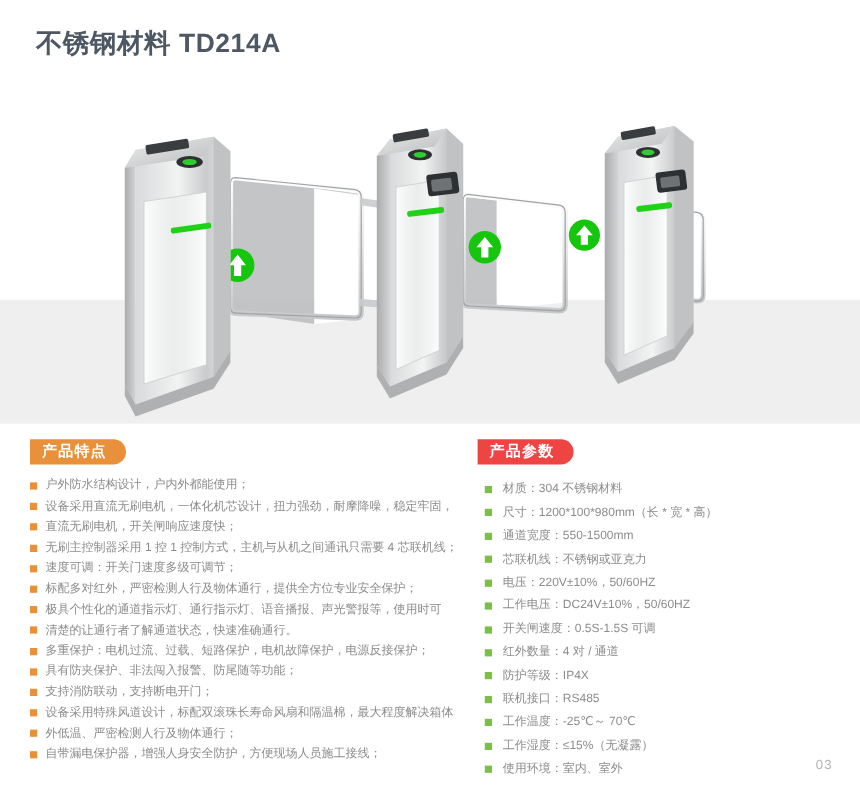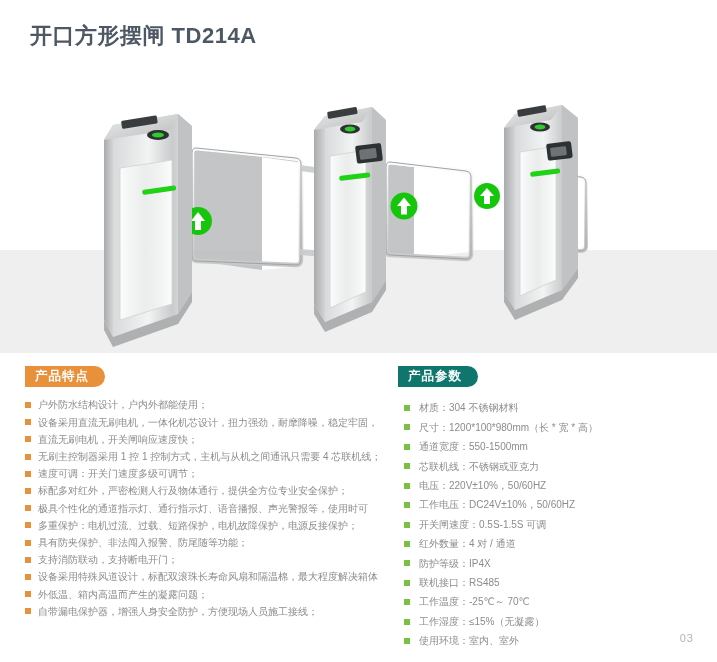--- a/index.html
+++ b/index.html
@@ -30,21 +30,21 @@
   .col-right{left:398px;width:300px;}
 
   .badge{
     display:inline-block;
     color:#ffffff;font-size:12.5px;font-weight:bold;
     padding:3px 16px 4px 10px;
     border-radius:0 11px 11px 0;
     letter-spacing:1px;line-height:1.15;
   }
   .badge-orange{background:#e8913a;}
-  .badge-green{background:#0f766e;}
+  .badge-green{background:#ef4444;}
 
   ul.speclist{list-style:none;margin:0;padding:0;}
   ul.speclist li{
     position:relative;
     padding-left:13px;
     color:#8c8c8c;
     font-size:10px;
     white-space:nowrap;
   }
   ul.speclist li:before{
@@ -63,21 +63,21 @@
   .pagenum{
     position:absolute;right:23px;bottom:18px;
     font-size:11px;color:#b4b4b4;letter-spacing:1px;
   }
 </style>
 </head>
 <body>
 
 <div class="page">
 
-  <div class="title">开口方形摆闸 TD214A</div>
+  <div class="title">不锈钢材料 TD214A</div>
 
   <div class="hero">
     <div class="hero-band"></div>
     <svg class="hero-svg" viewBox="0 0 717 300">
       <defs>
         <linearGradient id="metalF" x1="0" y1="0" x2="1" y2="0">
           <stop offset="0" stop-color="#d8dadb"></stop>
             <stop offset="0.45" stop-color="#f2f3f3"></stop>
           <stop offset="0.75" stop-color="#c9cbcc"></stop>
             <stop offset="1" stop-color="#e6e7e8"></stop>
@@ -228,25 +228,26 @@
     <div class="col col-left">
       <span class="badge badge-orange">产品特点</span>
       <ul class="speclist">
         <li>户外防水结构设计，户内外都能使用；</li>
         <li>设备采用直流无刷电机，一体化机芯设计，扭力强劲，耐摩降噪，稳定牢固，</li>
         <li>直流无刷电机，开关闸响应速度快；</li>
         <li>无刷主控制器采用 1 控 1 控制方式，主机与从机之间通讯只需要 4 芯联机线；</li>
         <li>速度可调：开关门速度多级可调节；</li>
         <li>标配多对红外，严密检测人行及物体通行，提供全方位专业安全保护；</li>
         <li>极具个性化的通道指示灯、通行指示灯、语音播报、声光警报等，使用时可</li>
+        <li>清楚的让通行者了解通道状态，快速准确通行。</li>
         <li>多重保护：电机过流、过载、短路保护，电机故障保护，电源反接保护；</li>
         <li>具有防夹保护、非法闯入报警、防尾随等功能；</li>
         <li>支持消防联动，支持断电开门；</li>
         <li>设备采用特殊风道设计，标配双滚珠长寿命风扇和隔温棉，最大程度解决箱体</li>
-        <li>外低温、箱内高温而产生的凝露问题；</li>
+        <li>外低温、严密检测人行及物体通行；</li>
         <li>自带漏电保护器，增强人身安全防护，方便现场人员施工接线；</li>
       </ul>
     </div>
 
     <div class="col col-right">
       <span class="badge badge-green">产品参数</span>
       <ul class="speclist">
         <li>材质：304 不锈钢材料</li>
         <li>尺寸：1200*100*980mm（长 * 宽 * 高）</li>
         <li>通道宽度：550-1500mm</li>

